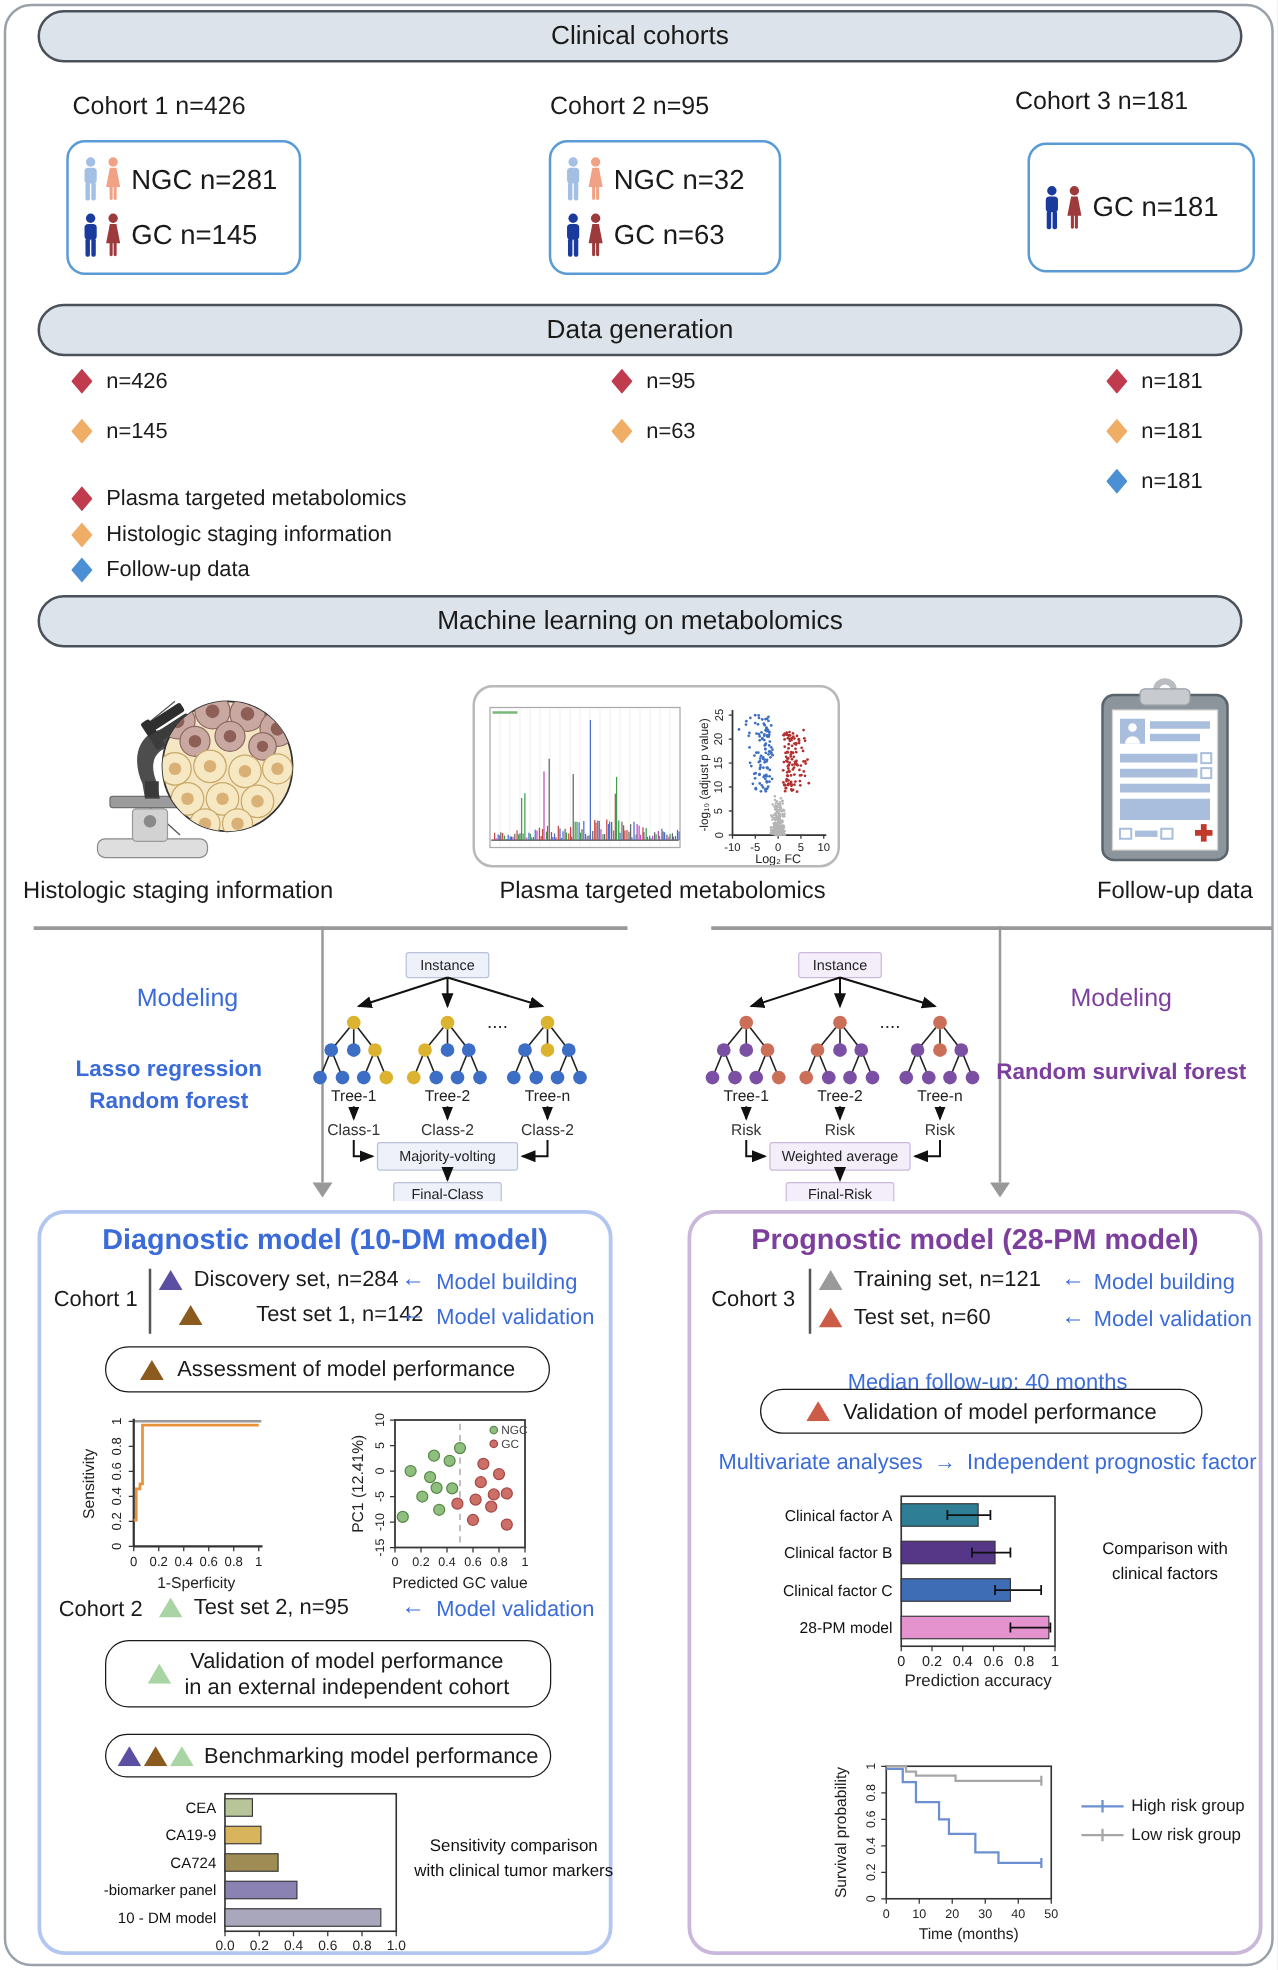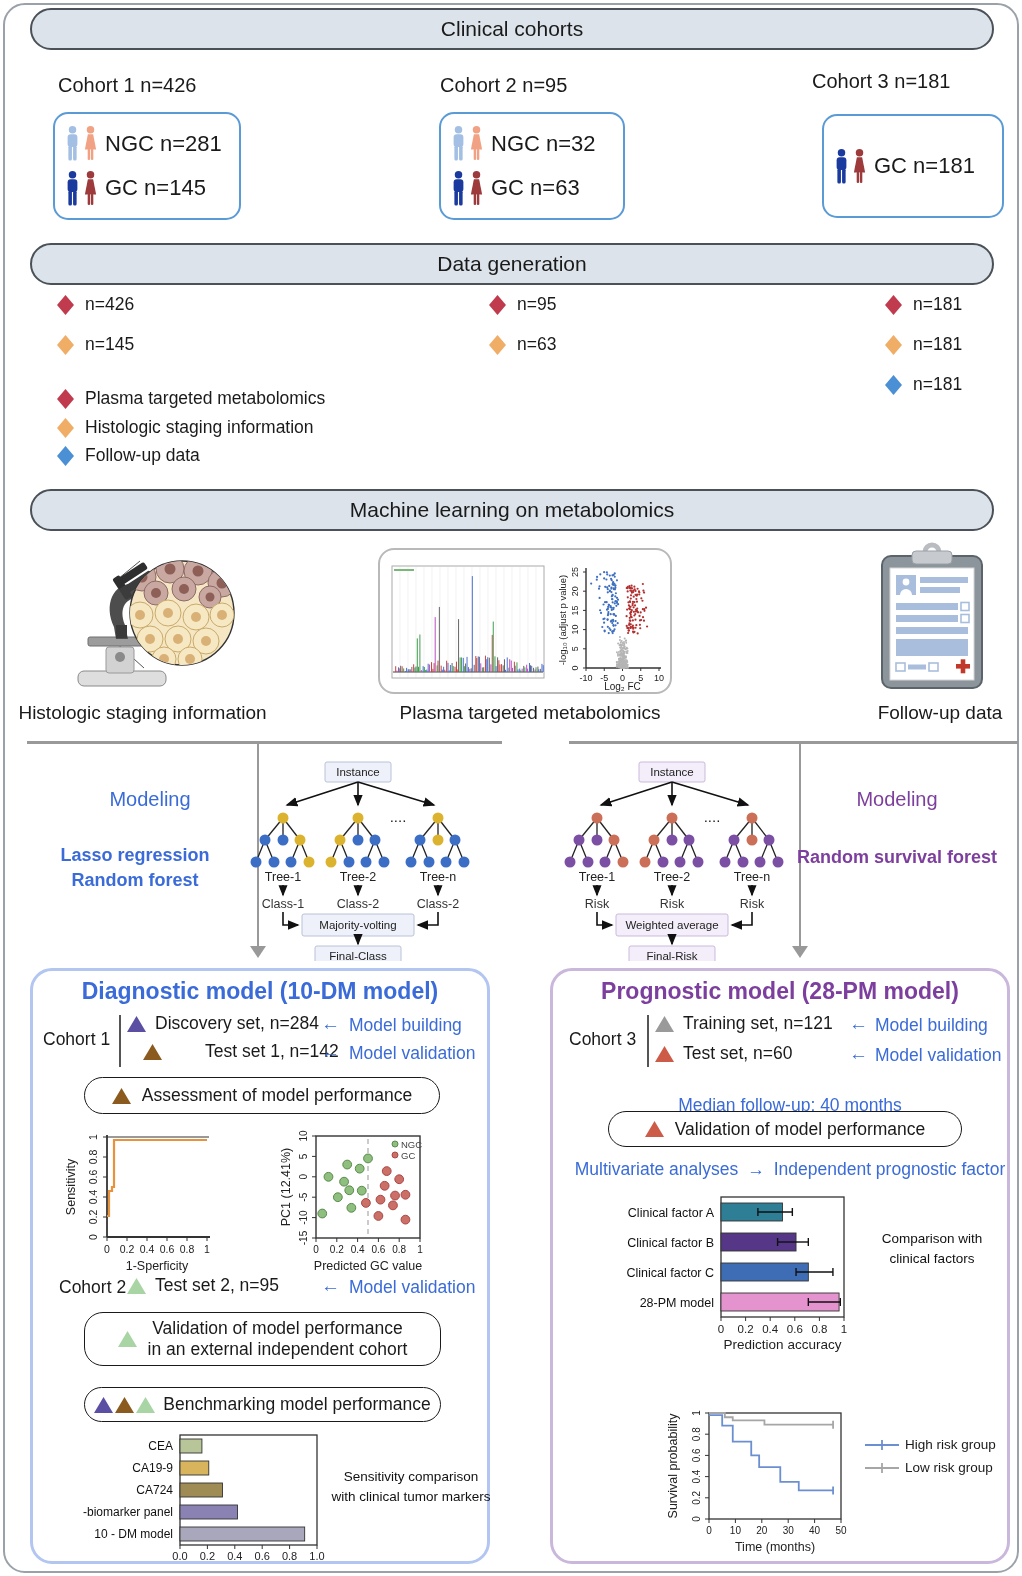--- a/index.html
+++ b/index.html
@@ -202,21 +202,21 @@
       </svg>
     <span>Histologic staging information</span>
   </div>
   <div class="dg-row" style="left:57px;top:445px;">
     <svg class="dmnd" viewBox="0 0 17 20">
         <polygon points="8.5,0 17,10 8.5,20 0,10" style="fill:var(--diamond_blue)"></polygon>
       </svg>
     <span>Follow-up data</span>
   </div>
 
-  <div class="pill" style="top:489px;justify-content:center;">
+  <div class="pill" style="top:476px;justify-content:center;">
     <span>Machine learning on metabolomics</span>
   </div>
 
   <svg id="microscope" class="abs" style="left:22px;top:543px;" width="215" height="158">
     <line x1="98" y1="575" x2="0" y2="0" stroke="none"></line>
     <line x1="96" y1="36" x2="118" y2="18" stroke="#555" stroke-width="1"></line>
     <line x1="92" y1="98" x2="122" y2="125" stroke="#555" stroke-width="1"></line>
     <g>
       <rect x="56" y="128" width="88" height="15" rx="6" fill="#dedede" stroke="#8a8a8a"></rect>
       <rect x="84" y="104" width="28" height="26" rx="3" fill="#d2d2d2" stroke="#9a9a9a"></rect>
@@ -1206,21 +1206,21 @@
         <circle cx="157.44" cy="78.752" r="4.4" fill="#cc6f66" stroke="#a84848" stroke-width="1"></circle>
         <circle cx="157.44" cy="103.64" r="4.4" fill="#cc6f66" stroke="#a84848" stroke-width="1"></circle>
         <circle cx="147" cy="28" r="3" fill="#8fbf7f" stroke="#5a8a4a"></circle>
         <text x="153" y="31.5" font-size="9.5" text-anchor="start" fill="#444" font-family="&quot;Liberation Sans&quot;,sans-serif">NGC</text>
         <circle cx="147" cy="39" r="3" fill="#cc6f66" stroke="#a84848"></circle>
         <text x="153" y="42.5" font-size="9.5" text-anchor="start" fill="#444" font-family="&quot;Liberation Sans&quot;,sans-serif">GC</text>
         <text x="42" y="71" font-size="12.5" text-anchor="middle" fill="#222" font-family="&quot;Liberation Sans&quot;,sans-serif" transform="rotate(-90 42 71)">PC1 (12.41%)</text>
         <text x="120" y="154" font-size="12.5" text-anchor="middle" fill="#222" font-family="&quot;Liberation Sans&quot;,sans-serif">Predicted GC value</text>
       </svg>
 
-    <div class="cohort-lbl" style="left:26px;top:306px;text-align:center;">Cohort 2</div>
+    <div class="cohort-lbl" style="left:14px;top:306px;text-align:center;">Cohort 2</div>
     <div class="set-row" style="left:94px;top:304px;">
       <svg class="tri" viewBox="0 0 19 16">
           <polygon points="9.5,0 19,16 0,16" style="fill:var(--tri_green)"></polygon>
         </svg>
       <span>Test set 2, n=95</span>
     </div>
     <span class="abs arrow-l" style="left:288px;top:304px;">←</span>
     <span class="abs note" style="left:316px;top:306px;">Model validation</span>
 
     <div class="round-box" style="left:51px;top:341px;width:355px;height:52px;">

